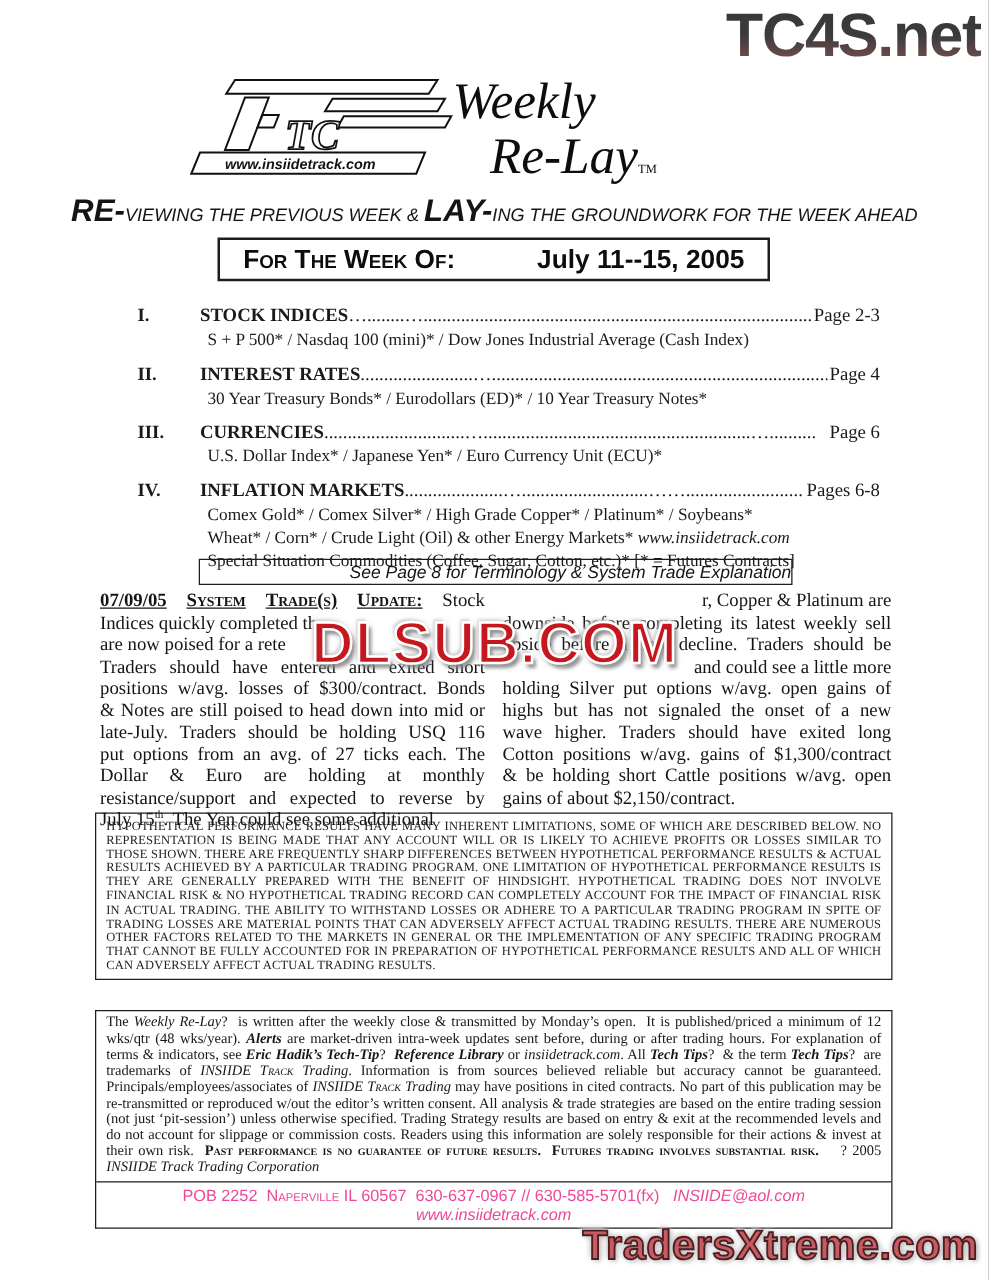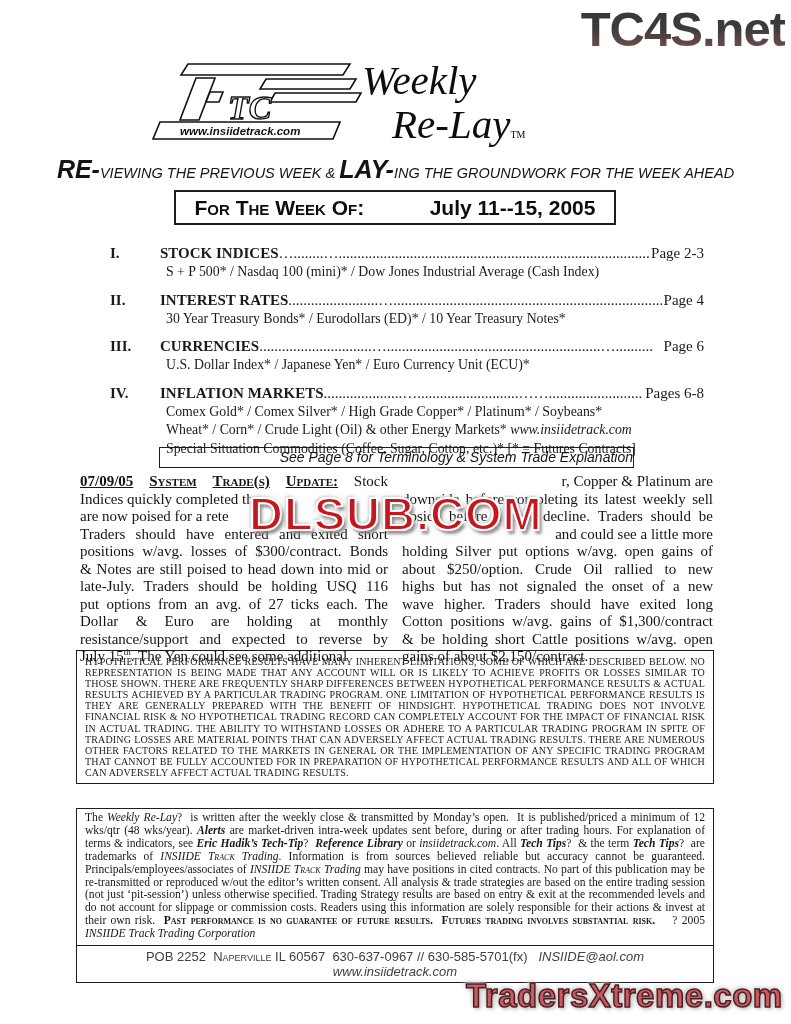--- a/index.html
+++ b/index.html
@@ -72,21 +72,21 @@
 
   
   .box1{position:absolute;left:76px;top:650px;width:638px;box-sizing:border-box;
         border:1.5px solid #1d1d1d;padding:5px 8px;
         font-size:10px;line-height:11.1px;letter-spacing:0.15px;
         text-align:justify;color:#222;}
   .box2{position:absolute;left:76px;top:808px;width:638px;box-sizing:border-box;
         border:1.5px solid #1d1d1d;color:#181818;}
   .box2-para{padding:3px 8px 4px 8px;font-size:11.6px;line-height:12.9px;text-align:justify;}
   .box2-footer{border-top:1.5px solid #1d1d1d;padding:3px 4px;
-        font-family:"Liberation Sans",sans-serif;font-size:13px;text-align:center;color:#404040;}
+        font-family:"Liberation Sans",sans-serif;font-size:13px;text-align:center;color:#ec4899;}
 
   
   .txtreme{position:absolute;left:466px;top:977px;
         font-family:"Liberation Sans",sans-serif;font-weight:bold;font-size:33px;letter-spacing:0.5px;
         color:#c75b62;-webkit-text-stroke:1.5px #4c1d21;
         text-shadow:0 0 5px #c9c9c9,2px 2px 4px #b5b5b5,-2px -2px 4px #d6d6d6;}
 </style>
 </head>
 <body>
 
@@ -185,21 +185,20 @@
       <div class="ln al-j"><span>Dollar &amp; Euro are holding at monthly</span></div>
       <div class="ln al-j"><span>resistance/support and expected to reverse by</span></div>
       <div class="ln al-l"><span>July 15</span><span class="s-sup">th</span><span>.  The Yen could see some additional</span></div>
     </div>
   <div class="col col-right">
       <div class="ln al-r"><span>r, Copper &amp; Platinum are</span></div>
       <div class="ln al-j"><span>downside before completing its latest weekly sell</span></div>
       <div class="ln al-j"><span>upside before a new decline.  Traders should be</span></div>
       <div class="ln al-r"><span>and could see a little more</span></div>
       <div class="ln al-j"><span>holding Silver put options w/avg. open gains of</span></div>
-      <div class="ln al-j"><span>about $250/option.   Crude Oil rallied to new</span></div>
       <div class="ln al-j"><span>highs but has not signaled the onset of a new</span></div>
       <div class="ln al-j"><span>wave higher. Traders should have exited long</span></div>
       <div class="ln al-j"><span>Cotton positions w/avg. gains of $1,300/contract</span></div>
       <div class="ln al-j"><span>&amp; be holding short Cattle positions w/avg. open</span></div>
       <div class="ln al-l"><span>gains of about $2,150/contract.</span></div>
     </div>
 
   <div class="watermark">DLSUB.COM</div>
 
   <div class="box1">HYPOTHETICAL PERFORMANCE RESULTS HAVE MANY INHERENT LIMITATIONS, SOME OF WHICH ARE DESCRIBED BELOW. NO REPRESENTATION IS BEING MADE THAT ANY ACCOUNT WILL OR IS LIKELY TO ACHIEVE PROFITS OR LOSSES SIMILAR TO THOSE SHOWN. THERE ARE FREQUENTLY SHARP DIFFERENCES BETWEEN HYPOTHETICAL PERFORMANCE RESULTS &amp; ACTUAL RESULTS ACHIEVED BY A PARTICULAR TRADING PROGRAM. ONE LIMITATION OF HYPOTHETICAL PERFORMANCE RESULTS IS THEY ARE GENERALLY PREPARED WITH THE BENEFIT OF HINDSIGHT.   HYPOTHETICAL TRADING DOES NOT INVOLVE FINANCIAL RISK &amp; NO HYPOTHETICAL TRADING RECORD CAN COMPLETELY ACCOUNT FOR THE IMPACT OF FINANCIAL RISK IN ACTUAL TRADING. THE ABILITY TO WITHSTAND LOSSES OR ADHERE TO A PARTICULAR TRADING PROGRAM IN SPITE OF TRADING LOSSES ARE MATERIAL POINTS THAT CAN ADVERSELY AFFECT ACTUAL TRADING RESULTS. THERE ARE NUMEROUS OTHER FACTORS RELATED TO THE MARKETS IN GENERAL OR THE IMPLEMENTATION OF ANY SPECIFIC TRADING PROGRAM THAT CANNOT BE FULLY ACCOUNTED FOR IN PREPARATION OF HYPOTHETICAL PERFORMANCE RESULTS AND ALL OF WHICH CAN ADVERSELY AFFECT ACTUAL TRADING RESULTS.</div>

